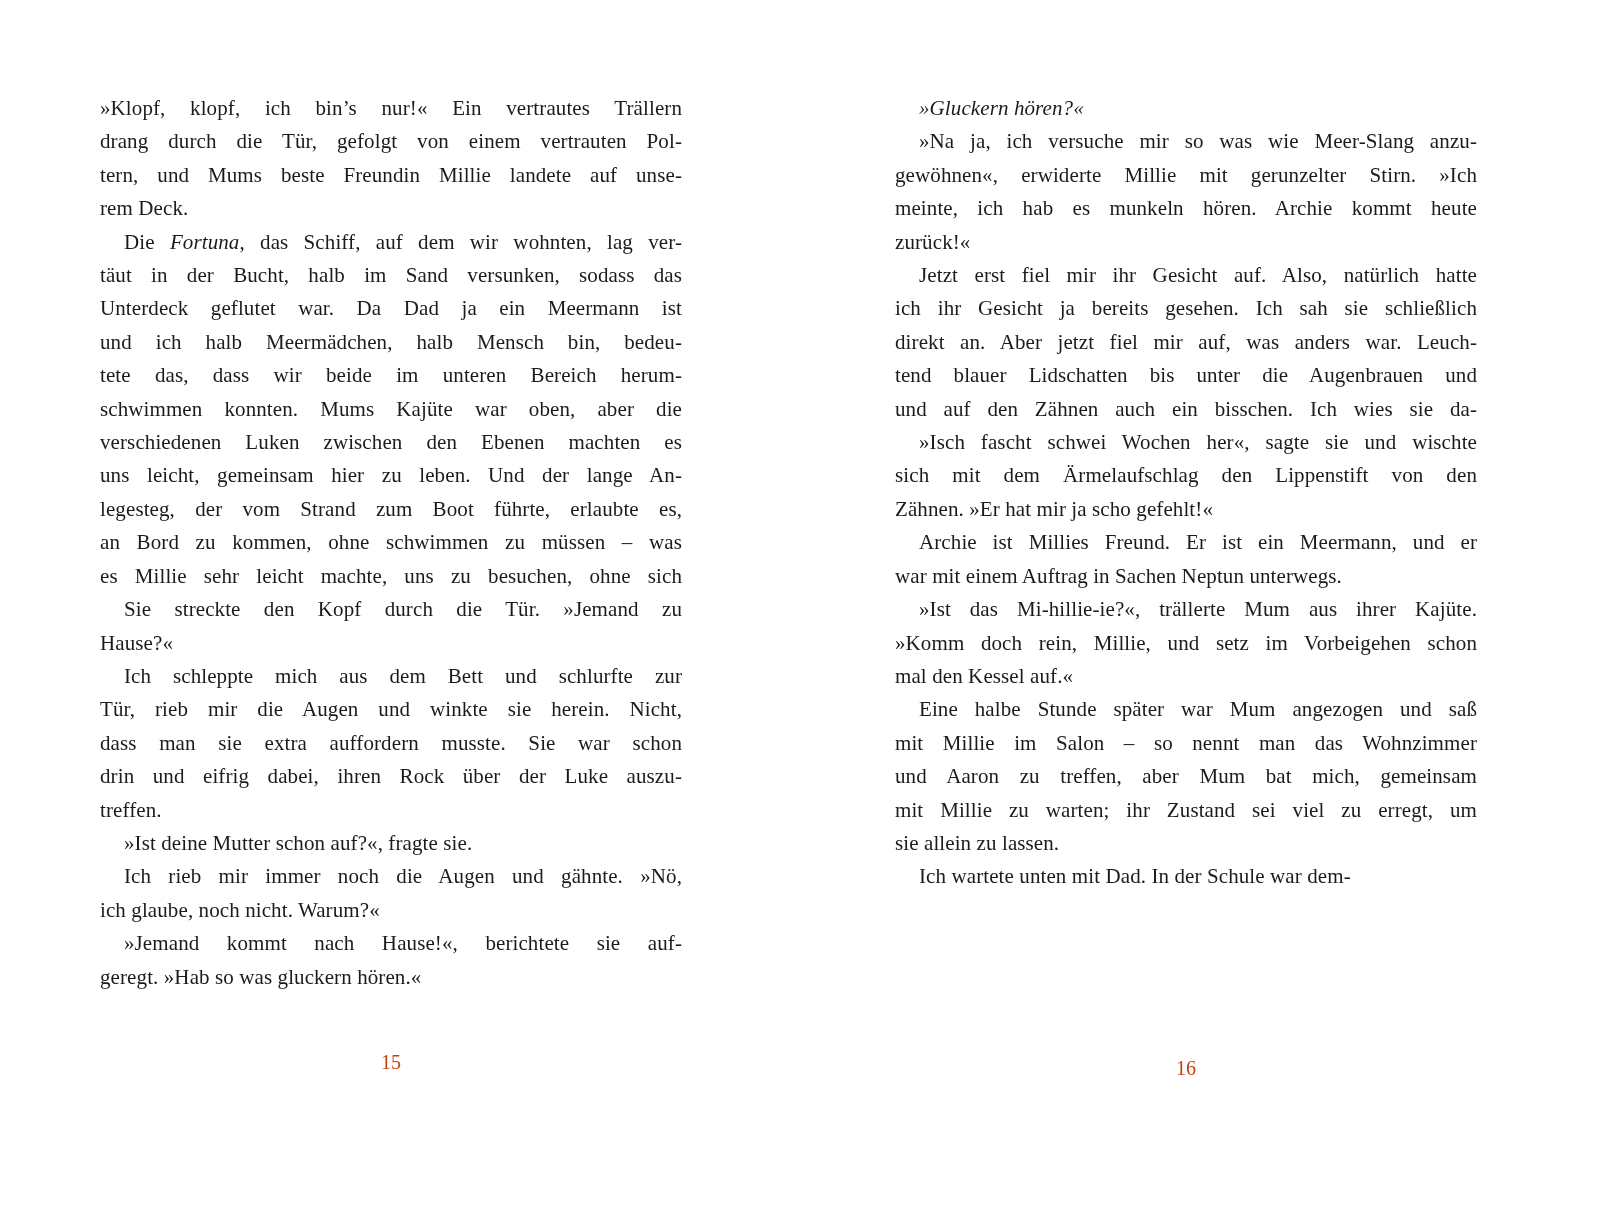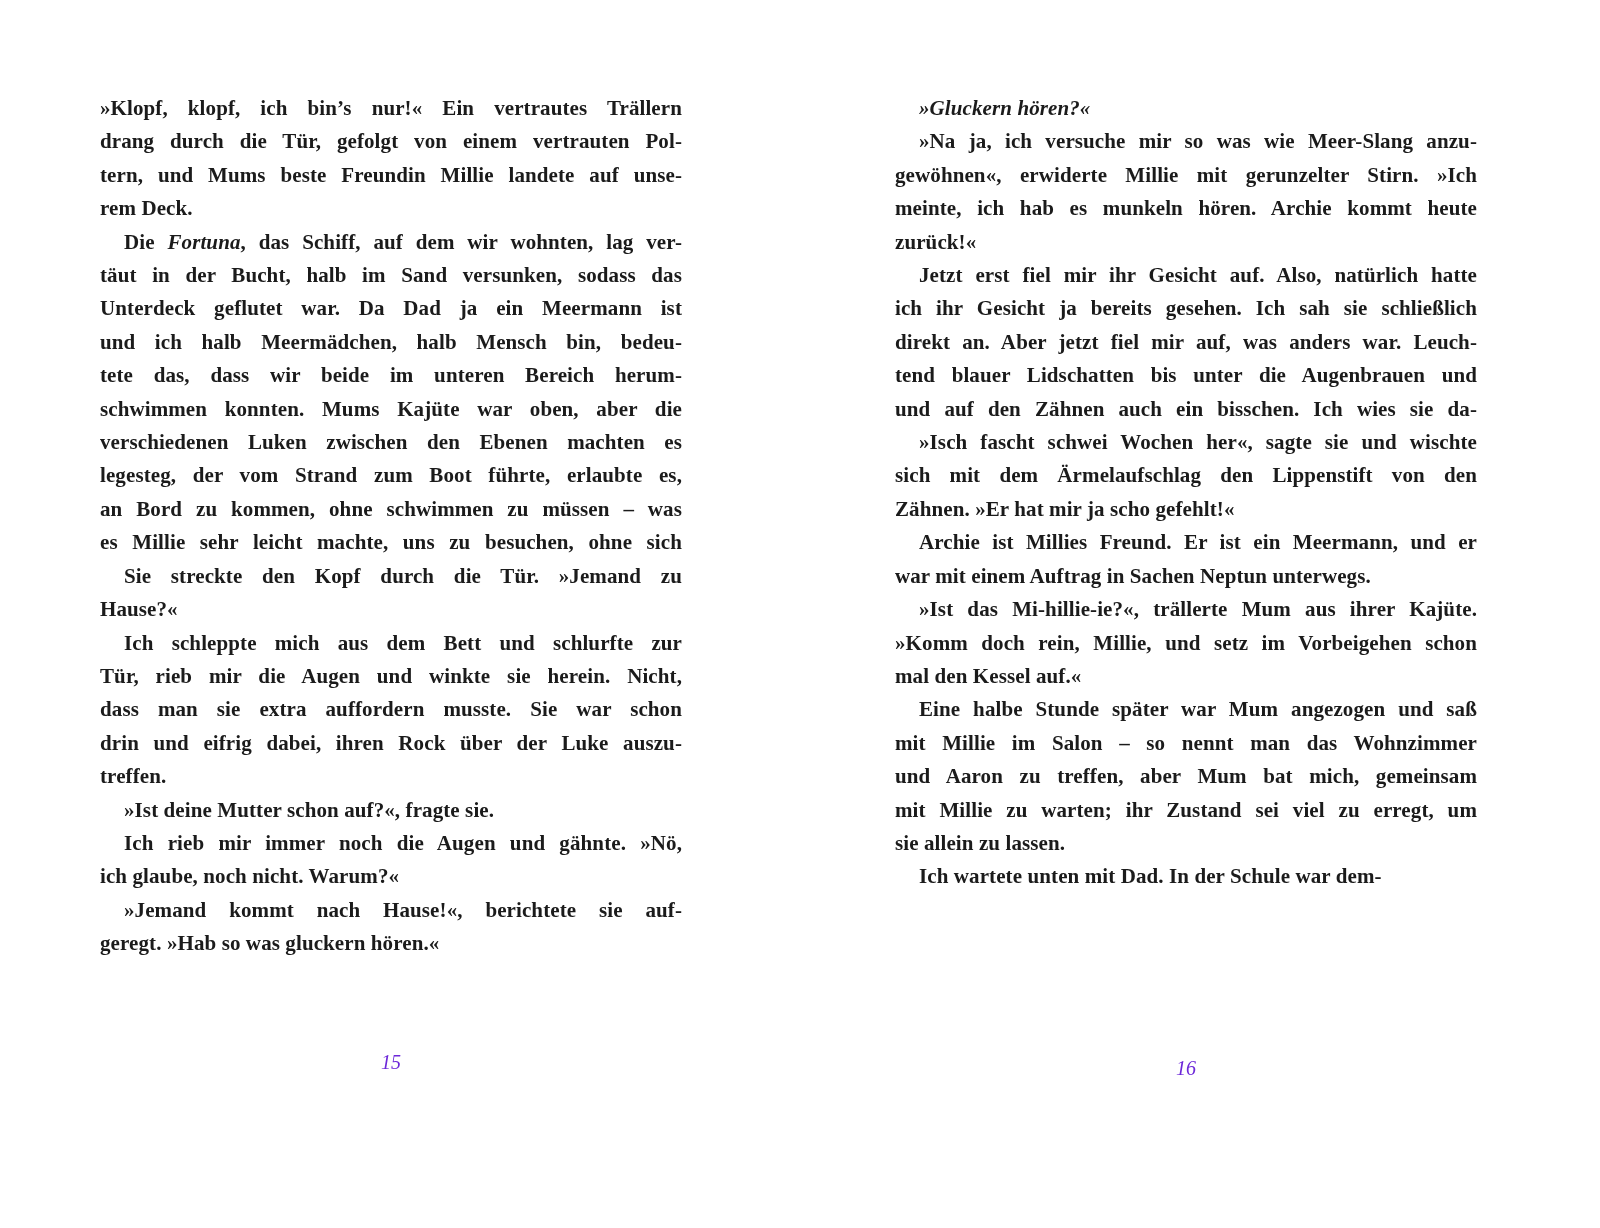--- a/index.html
+++ b/index.html
@@ -22,32 +22,30 @@
   }
   .page.left  { left: 100px; }
   .page.right { left: 895px; }
   .para { margin: 0; }
   .line {
     font-size: 21px;
     line-height: 33.4px;
     text-align: justify;
     text-align-last: justify;
     letter-spacing: 0.1px;
-    font-weight: bold;
   }
   .line.last { text-align-last: left; }
   .line.indent { text-indent: 24px; }
   .page-number {
     position: absolute;
     width: 582px;
     text-align: center;
     font-size: 20px;
     line-height: 28px;
-    color: #6d28d9;
-    font-style: italic;
+    color: #c2410c;
   }
   .page-number.left  { left: 100px; top: 1048px; }
   .page-number.right { left: 895px; top: 1054px; }
 </style>
 </head>
 <body>
 
 <div class="page left">
     <div class="para">
       <div class="line">»Klopf, klopf, ich bin’s nur!« Ein vertrautes Trällern</div>
@@ -56,20 +54,21 @@
       <div class="line last">rem Deck.</div>
     </div>
     <div class="para">
       <div class="line indent">Die <i>Fortuna</i>, das Schiff, auf dem wir wohnten, lag ver-</div>
       <div class="line">täut in der Bucht, halb im Sand versunken, sodass das</div>
       <div class="line">Unterdeck geflutet war. Da Dad ja ein Meermann ist</div>
       <div class="line">und ich halb Meermädchen, halb Mensch bin, bedeu-</div>
       <div class="line">tete das, dass wir beide im unteren Bereich herum-</div>
       <div class="line">schwimmen konnten. Mums Kajüte war oben, aber die</div>
       <div class="line">verschiedenen Luken zwischen den Ebenen machten es</div>
+      <div class="line">uns leicht, gemeinsam hier zu leben. Und der lange An-</div>
       <div class="line">legesteg, der vom Strand zum Boot führte, erlaubte es,</div>
       <div class="line">an Bord zu kommen, ohne schwimmen zu müssen – was</div>
       <div class="line">es Millie sehr leicht machte, uns zu besuchen, ohne sich</div>
     </div>
     <div class="para">
       <div class="line indent">Sie streckte den Kopf durch die Tür. »Jemand zu</div>
       <div class="line last">Hause?«</div>
     </div>
     <div class="para">
       <div class="line indent">Ich schleppte mich aus dem Bett und schlurfte zur</div>

